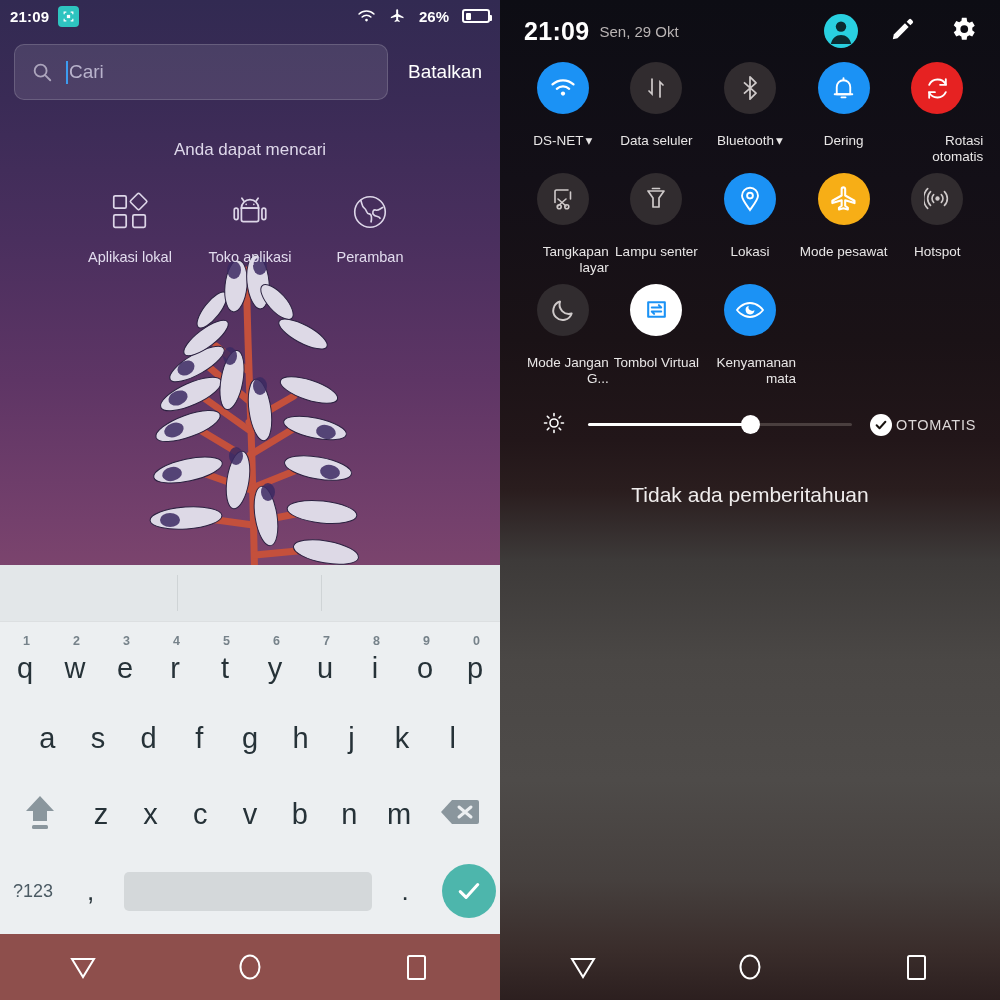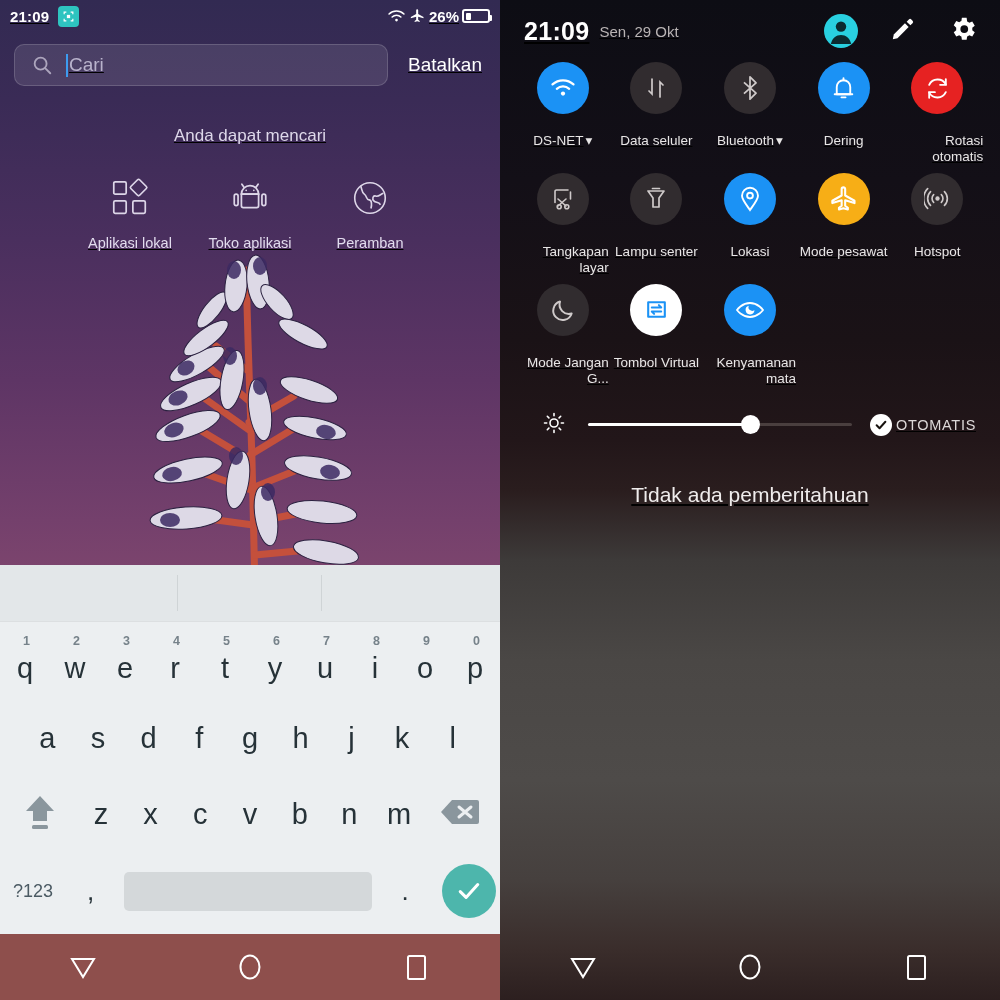--- a/index.html
+++ b/index.html
@@ -1,21 +1,21 @@
 <!DOCTYPE html>
 <html><head>
 <meta charset="utf-8">
 <style>
   * { margin:0; padding:0; box-sizing:border-box; }
   html,body {
     width:1000px; height:1000px; overflow:hidden;
     background:#000;
     font-family:"Liberation Sans", sans-serif;
   }
-  .screen { position:relative; width:1000px; height:1000px; display:flex;text-decoration:underline; }
+  .screen { position:relative; width:1000px; height:1000px; display:flex; }
 
   
   .left {
     position:relative; width:500px; height:1000px; overflow:hidden;
     background:linear-gradient(to bottom,
        #322a52 0%, #3a2b56 10%, #4a2f5e 24%, #5e3565 38%,
        #74406c 52%, #8a4c70 66%, #96546f 78%, #9a5a6f 90%, #9a5c6e 100%);
   }
   
   .wallpaper {
@@ -25,38 +25,38 @@
 
   .left-status {
     position:relative; z-index:6; height:32px; display:flex;
     align-items:center; padding:0 10px; color:#fff;
   }
   .ls-time { font-size:15px; font-weight:600; letter-spacing:.2px; }
   .shot-badge {
     width:21px; height:21px; margin-left:9px; border-radius:4px;
     background:#2ec4c0; display:flex; align-items:center; justify-content:center;
   }
-  .ls-right { margin-left:auto; display:flex; align-items:center; gap:3px; }
+  .ls-right { margin-left:auto; display:flex; align-items:center; gap:13px; }
   .ls-pct { font-size:15px; font-weight:600; }
   .batt {
     width:28px; height:14px; border:2px solid #fff; border-radius:3px;
     position:relative; display:flex; align-items:center; padding:1.5px;
   }
   .batt:after {
     content:""; position:absolute; right:-4px; top:4px;
     width:2.5px; height:6px; background:#fff; border-radius:0 1px 1px 0;
   }
   .batt-fill { height:100%; width:26%; background:#fff; border-radius:1px; }
 
   .search-row {
     position:relative; z-index:6; display:flex; align-items:center;
     padding:0 14px; margin-top:12px;
   }
   .search-box {
-    flex:1; height:42px; border-radius:10px;
+    flex:1; height:56px; border-radius:10px;
     background:rgba(255,255,255,0.10);
     border:1px solid rgba(255,255,255,0.16);
     display:flex; align-items:center; padding:0 16px;
   }
   .search-ico { width:22px; height:22px; flex:none; opacity:.75; }
   .cursor { width:2px; height:23px; background:#3d9cf0; margin:0 1px 0 13px; }
   .search-ph { color:#b9b3cc; font-size:19px; }
   .cancel-btn { color:#fff; font-size:19px; margin-left:16px; padding:4px 4px; }
 
   .hint-title {

